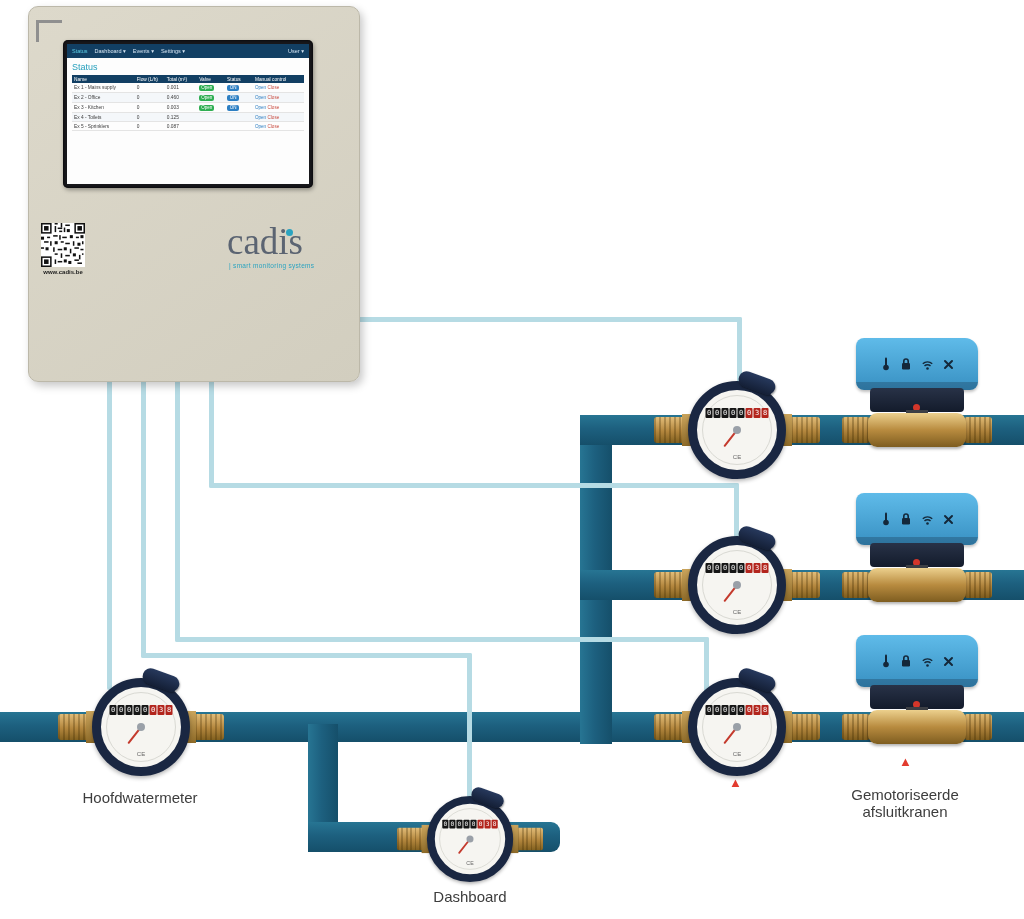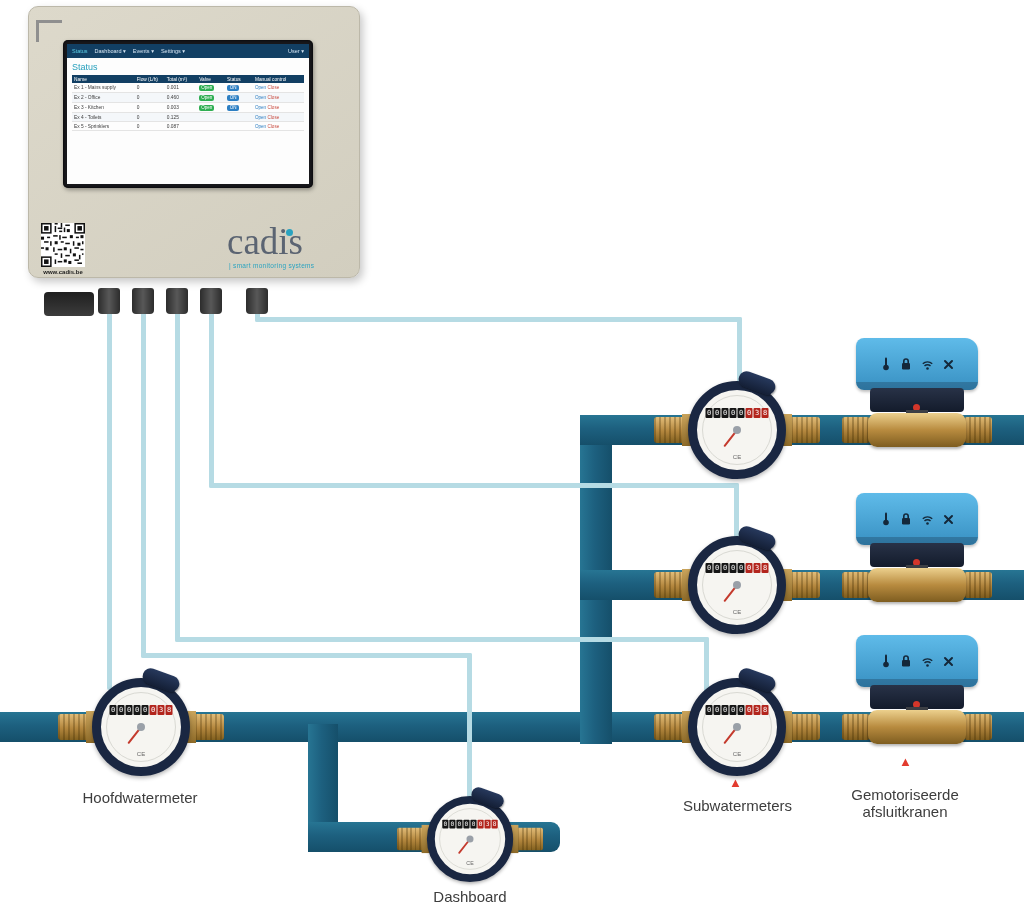--- a/index.html
+++ b/index.html
@@ -31,21 +31,21 @@
   #cab-c-v2 { left:704px; top:637px; width:5px; height:58px; }
   #cab-d-v1 { left:209px; top:304px; width:5px; height:184px; }
   #cab-d-h  { left:209px; top:483px; width:530px; height:5px; }
   #cab-d-v2 { left:734px; top:483px; width:5px; height:65px; }
   #cab-e-v1 { left:255px; top:304px; width:5px; height:18px; }
   #cab-e-h  { left:255px; top:317px; width:487px; height:5px; }
   #cab-e-v2 { left:737px; top:317px; width:5px; height:77px; }
 
   
   .control-box {
-    position:absolute; left:28px; top:6px; width:332px; height:272px;
+    position:absolute; left:28px; top:6px; width:332px; height:376px;
     background: linear-gradient(145deg,#ddd9cb,#d2cebf);
     border:1px solid #bcb8a9; border-radius:10px;
     box-shadow: 3px 4px 9px rgba(0,0,0,.22);
   }
   .corner-mark { position:absolute; left:36px; top:20px; width:26px; height:22px;
     border-left:3px solid #8f8f8f; border-top:3px solid #8f8f8f; }
 
   .screen-bezel { position:absolute; left:34px; top:33px; width:250px; height:148px;
     background:#17171b; border-radius:5px; padding:4px;
     box-shadow: inset 0 0 3px #000, 1px 2px 4px rgba(0,0,0,.35); }
@@ -561,18 +561,17 @@
       <span>cadis</span>
       <span class="logo-dot"></span>
     </div>
     <div class="logo-tagline">| smart monitoring systems</div>
   </div>
 
   <div class="corner-mark"></div>
 
   <div class="diagram-label" id="label-main">Hoofdwatermeter</div>
   <div class="diagram-label" id="label-spr">Dashboard</div>
-  <div class="diagram-label" id="label-sub">Subwatermeters</div>
   <div class="diagram-label" id="label-valves">Gemotoriseerde afsluitkranen</div>
   <div class="pointer-triangle" id="tri-sub">▲</div>
   <div class="pointer-triangle" id="tri-valves">▲</div>
 
 </div>
 
 </body></html>

